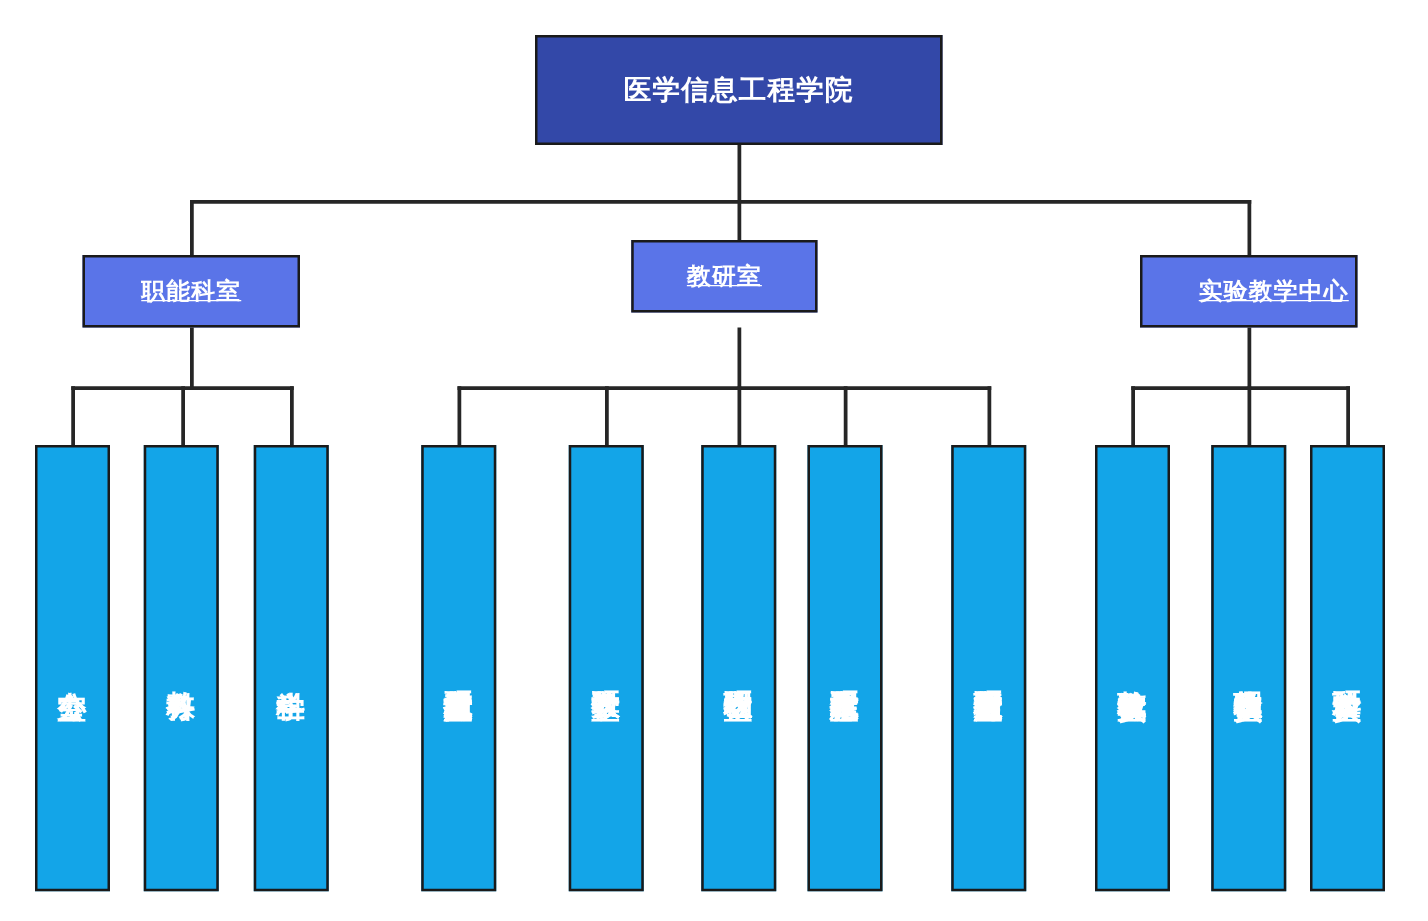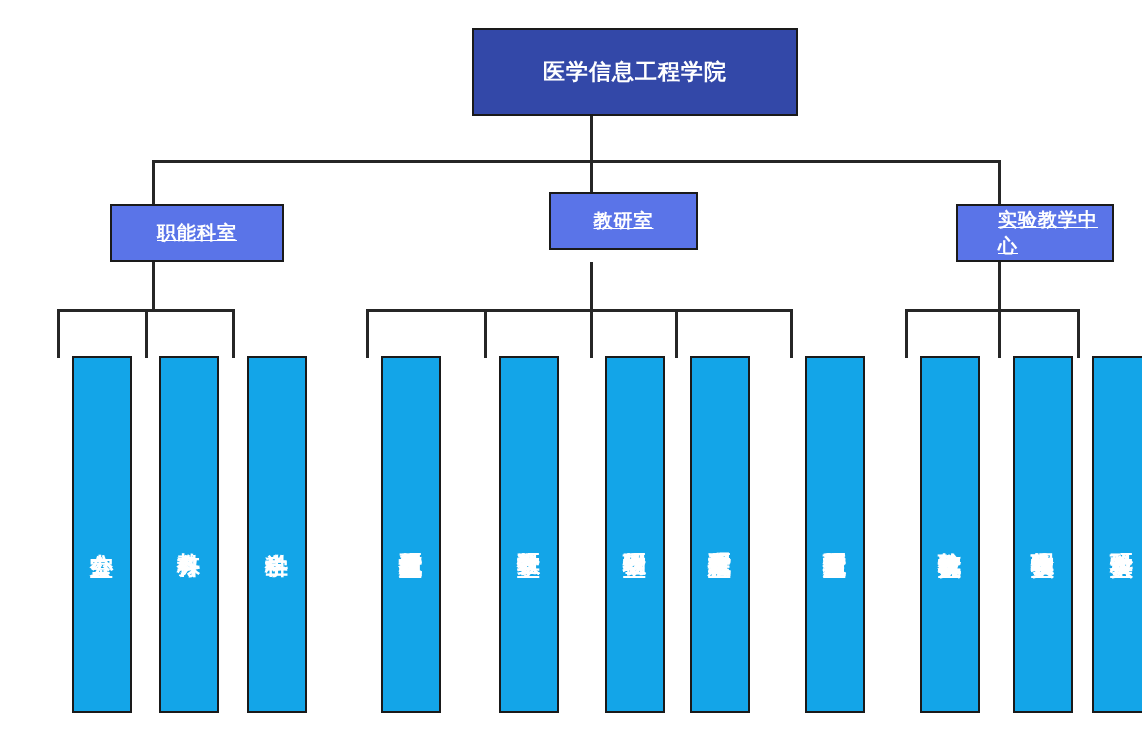--- a/index.html
+++ b/index.html
@@ -30,22 +30,21 @@
   
   .node {
     position: absolute;
     box-sizing: border-box;
     border: 2px solid #1a1a1a;
     display: flex;
     align-items: center;
     justify-content: center;
     color: #ffffff;
     font-weight: bold;
-    text-align: left;
-    margin-left: 44px;
+    text-align: right;
   }
 
   
   .node-root {
     background: #3348A8;
     font-size: 22px;
     letter-spacing: 1px;
   }
 
   
@@ -93,21 +92,21 @@
   <div class="line line-v" style="left:998px; top:160px; width:3px; height:44px;"></div>
 
   <div class="node node-div" style="left:66px; top:204px; width:174px; height:58px;">
     <span>职能科室</span>
   </div>
 
   <div class="node node-div" style="left:505px; top:192px; width:149px; height:58px;">
     <span>教研室</span>
   </div>
 
-  <div class="node node-div" style="left:912px; top:204px; width:158px; height:58px;padding-left:40px;">
+  <div class="node node-div" style="left:912px; top:204px; width:174px; height:58px;padding-left:40px;">
     <span>实验教学中心</span>
   </div>
 
   <div class="line line-v" style="left:152px; top:262px; width:3px; height:49px;"></div>
   <div class="line line-h" style="left:57px; top:309px; width:178px; height:3px;"></div>
   <div class="line line-v" style="left:57px; top:309px; width:3px; height:49px;"></div>
   <div class="line line-v" style="left:145px; top:309px; width:3px; height:49px;"></div>
   <div class="line line-v" style="left:232px; top:309px; width:3px; height:49px;"></div>
 
   <div class="line line-v" style="left:590px; top:262px; width:3px; height:49px;"></div>

